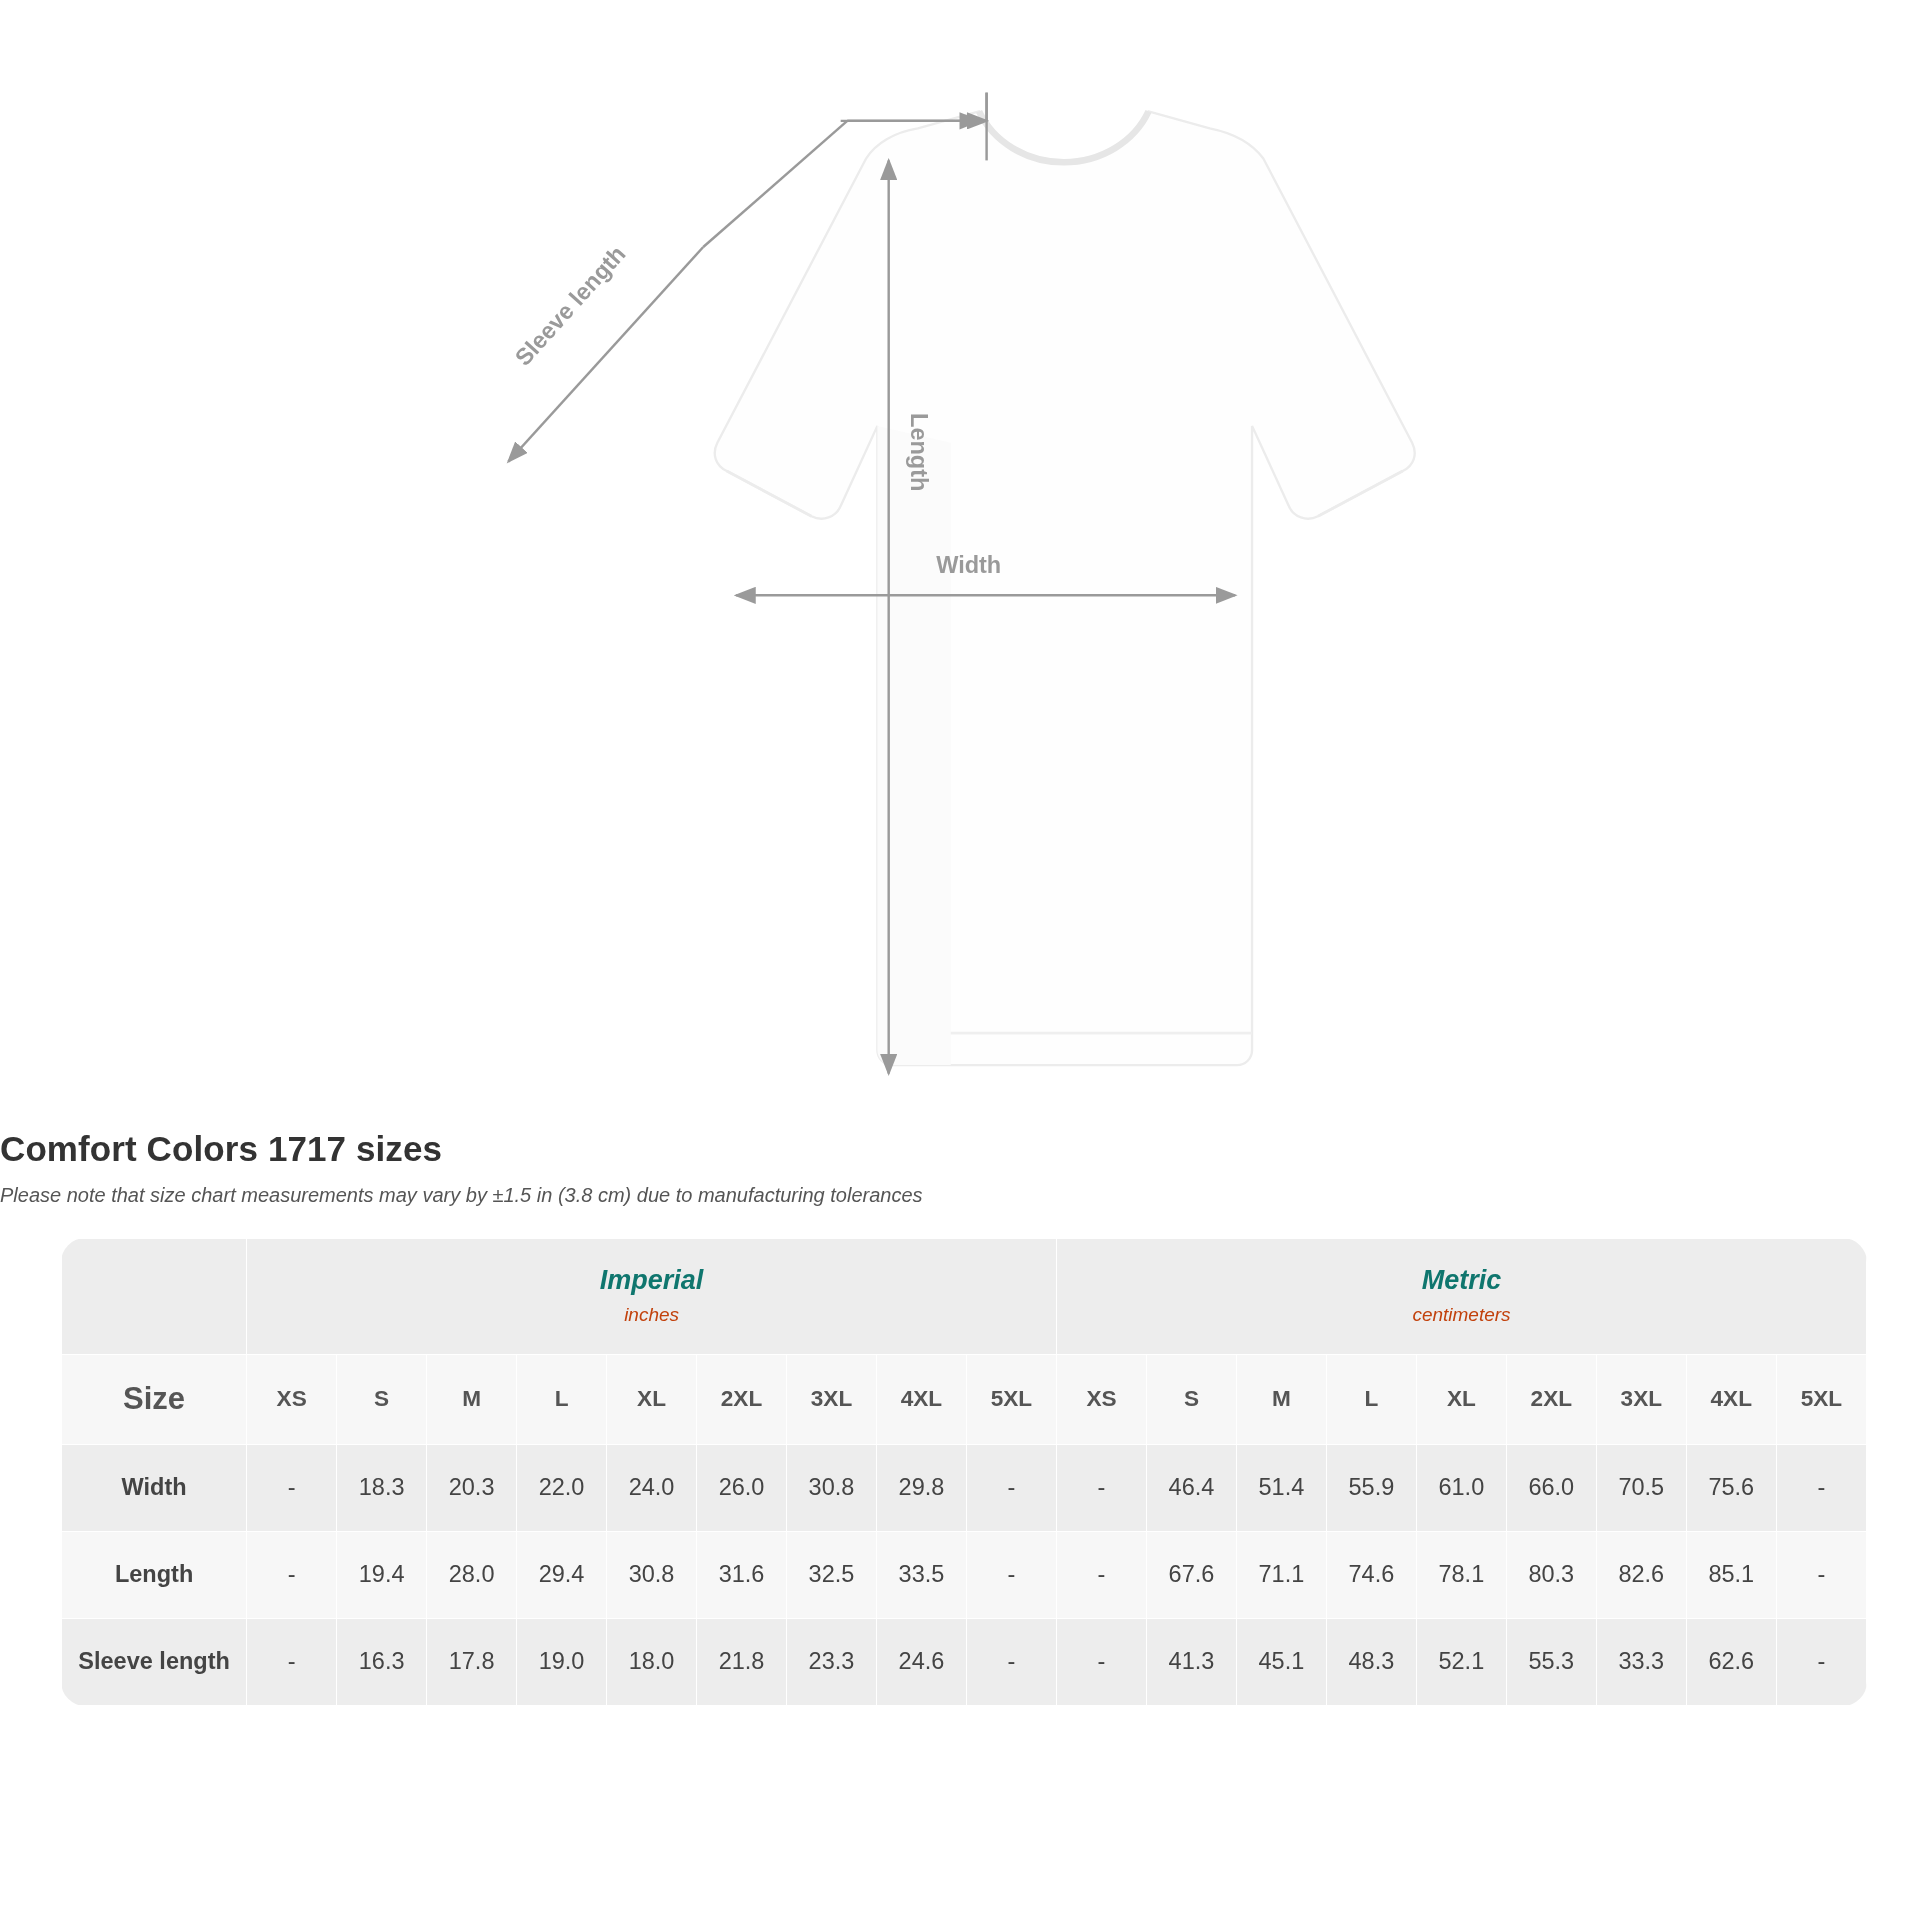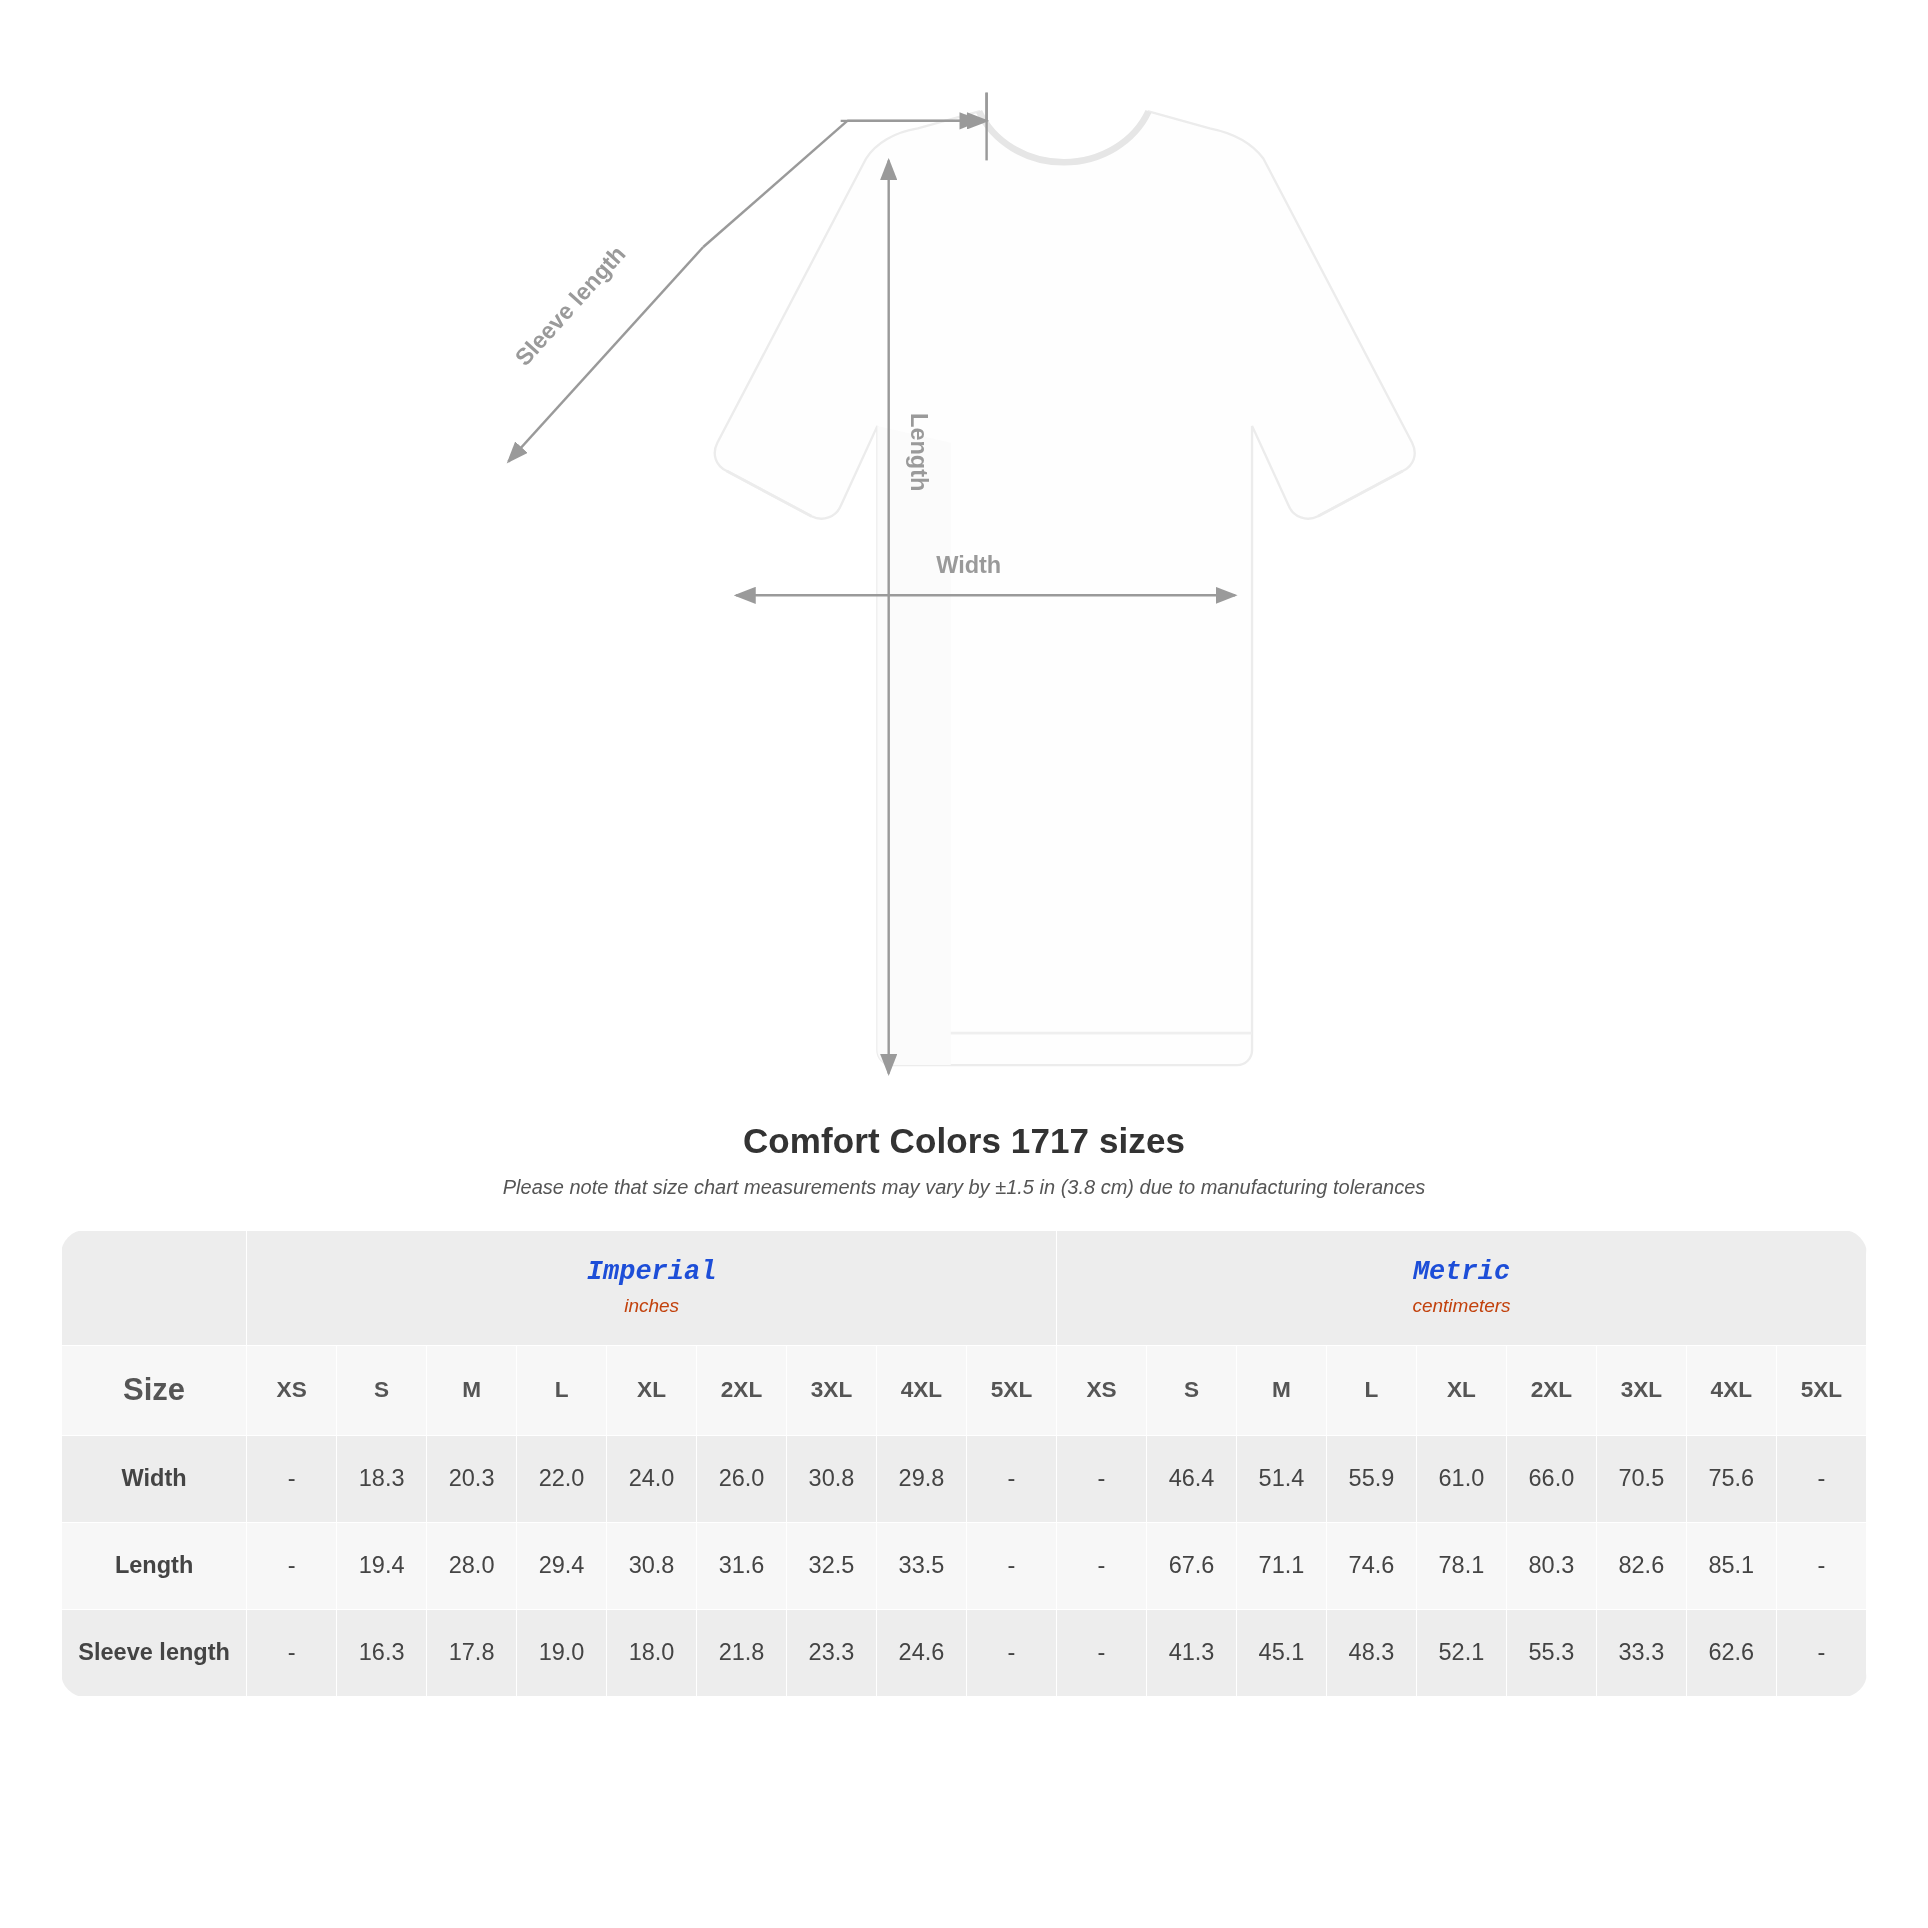--- a/index.html
+++ b/index.html
@@ -27,22 +27,22 @@
   }
   .illustration svg {
     position: absolute;
     top: 0; left: 0;
     width: 1928px;
     height: 1121px;
   }
 
   
   .title-block {
-    text-align: center;
-    margin-top: 0;
+    text-align: left;
+    margin-top: 8px;
   }
   .chart-title {
     font-size: 35px;
     font-weight: bold;
     color: #333333;
     letter-spacing: 0.1px;
   }
   .chart-note {
     font-size: 20px;
     font-style: italic;
@@ -69,22 +69,21 @@
     vertical-align: middle;
   }
   .unit-head-cell {
     background: #ededed;
     padding: 26px 0 28px 0;
   }
   .unit-head-cell .unit-name {
     font-size: 27px;
     font-style: italic;
     font-weight: bold;
-    color: #1d4ed8;
-    font-family: Liberation Mono, monospace;
+    color: #0f766e;
   }
   .unit-head-cell .unit-sub {
     font-size: 19px;
     font-style: italic;
     color: #c2410c;
     margin-top: 7.5px;
   }
   .corner-cell { background: #ededed; }
 
   .hdr-row td, .hdr-row th {

